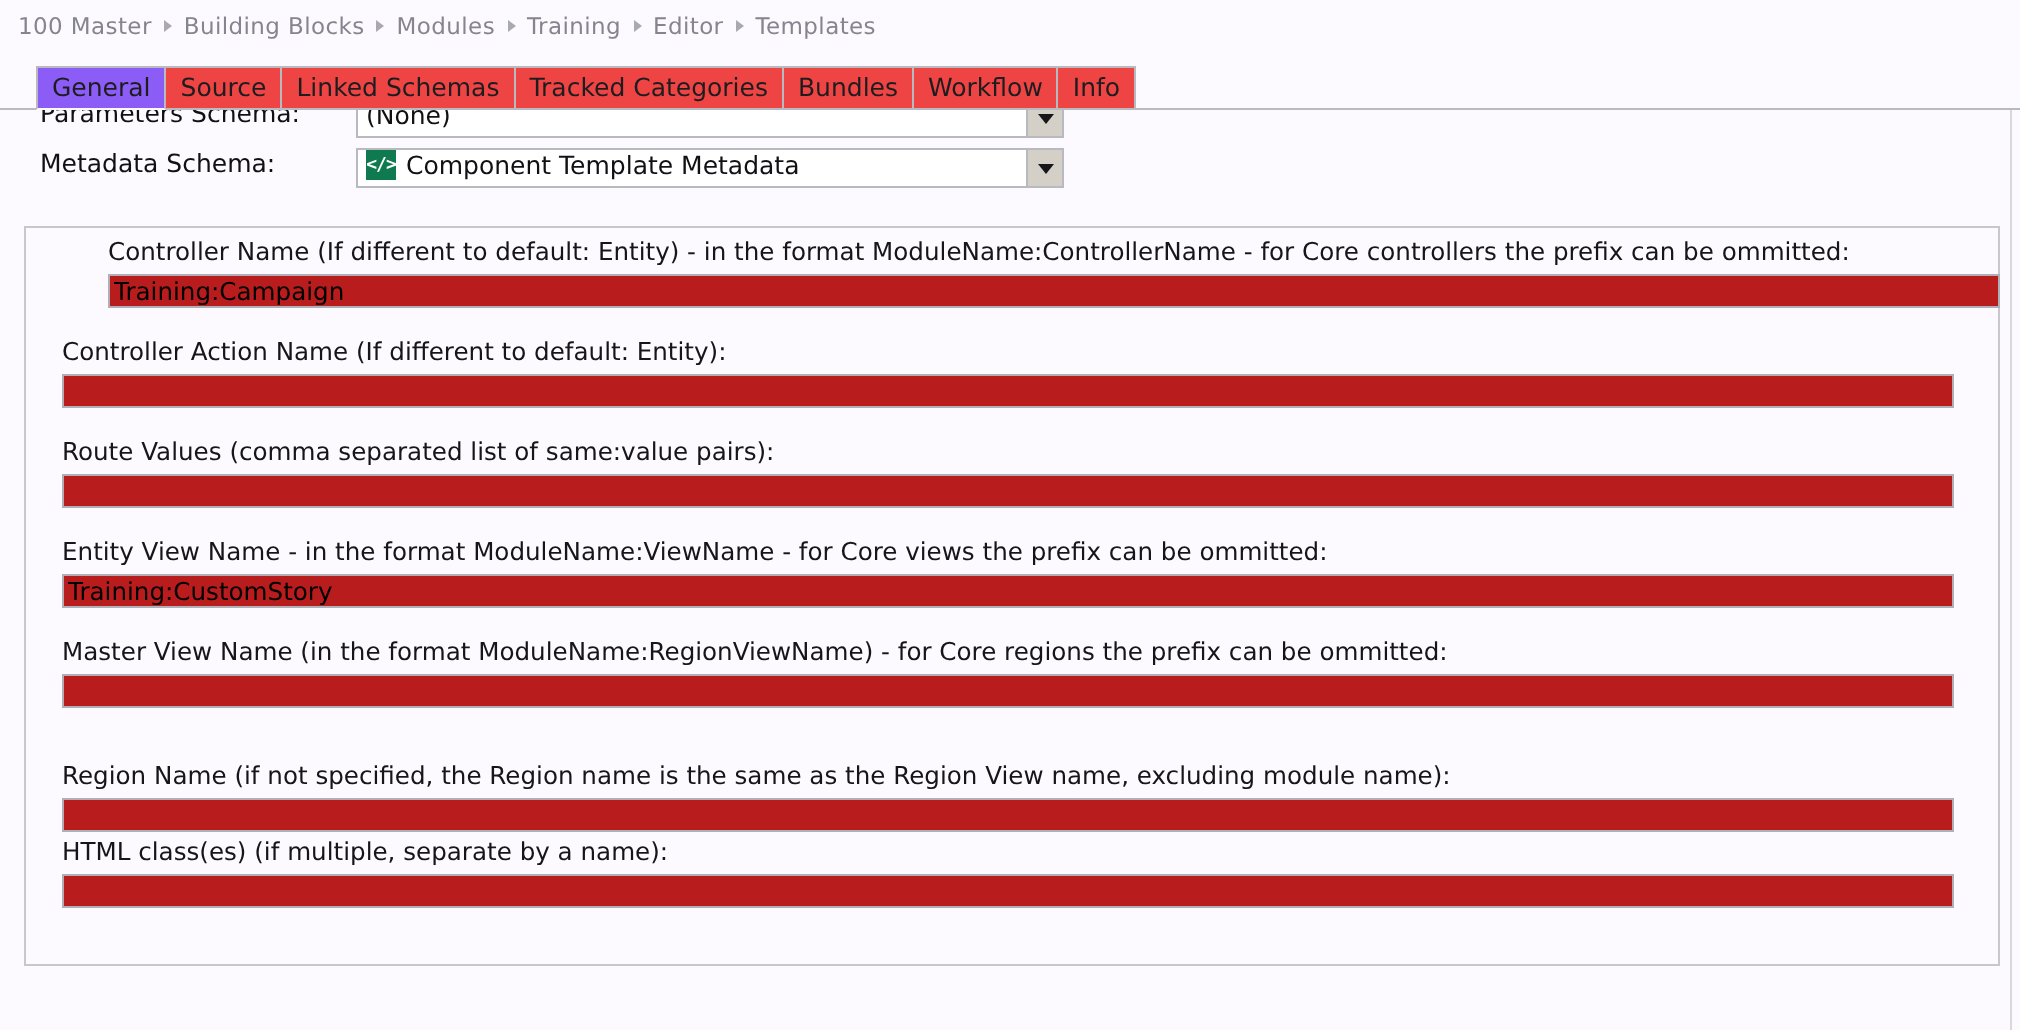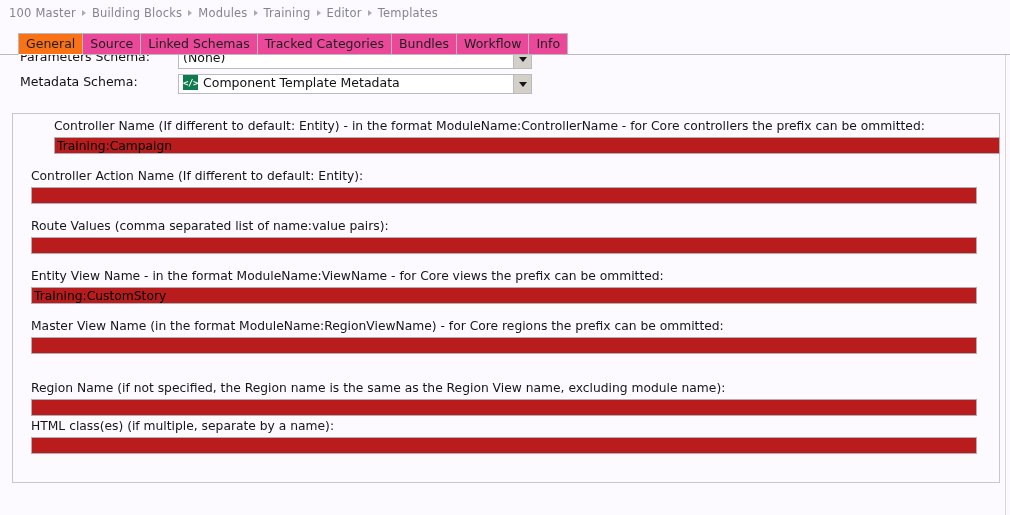--- a/index.html
+++ b/index.html
@@ -51,33 +51,33 @@
     left: 18px;
     top: 33px;
     height: 22px;
     display: flex;
     align-items: stretch;
     z-index: 5;
   }
   .tab {
     font-size: 12.5px;
     color: #1d1d20;
-    background: #ec4899;
+    background: #ef4444;
     border: 1px solid #b9b9c0;
     border-bottom: 1px solid #b9b9c0;
     border-left-width: 0;
     padding: 2px 7px 1px 7px;
     display: flex;
     align-items: center;
     line-height: 1;
     box-sizing: border-box;
   }
   .tab:first-child { border-left-width: 1px; }
   .tab.active {
-    background: #f97316;
+    background: #8b5cf6;
     border-bottom-color: #fdfaff;
     color: #1d1d20;
     justify-content: flex-end;
   }
 
   
   .schema-row {
     position: absolute;
     left: 0;
     width: 858px;
@@ -252,21 +252,21 @@
 <div class="panel" id="panel">
     <div class="field" style="top: 5px; margin-left: 23px;">
       <div class="field-label">Controller Name (If different to default: Entity) - in the format ModuleName:ControllerName - for Core controllers the prefix can be ommitted:</div>
       <input type="text" class="field-input" value="Training:Campaign" style="">
     </div>
     <div class="field" style="top: 55px;">
       <div class="field-label">Controller Action Name (If different to default: Entity):</div>
       <input type="text" class="field-input" style="">
     </div>
     <div class="field" style="top: 105px;">
-      <div class="field-label">Route Values (comma separated list of name:value pairs):</div>
+      <div class="field-label">Route Values (comma separated list of same:value pairs):</div>
       <input type="text" class="field-input" style="">
     </div>
     <div class="field" style="top: 155px;">
       <div class="field-label">Entity View Name - in the format ModuleName:ViewName - for Core views the prefix can be ommitted:</div>
       <input type="text" class="field-input" value="Training:CustomStory" style="">
     </div>
     <div class="field" style="top: 205px;">
       <div class="field-label">Master View Name (in the format ModuleName:RegionViewName) - for Core regions the prefix can be ommitted:</div>
       <input type="text" class="field-input" style="">
     </div>

